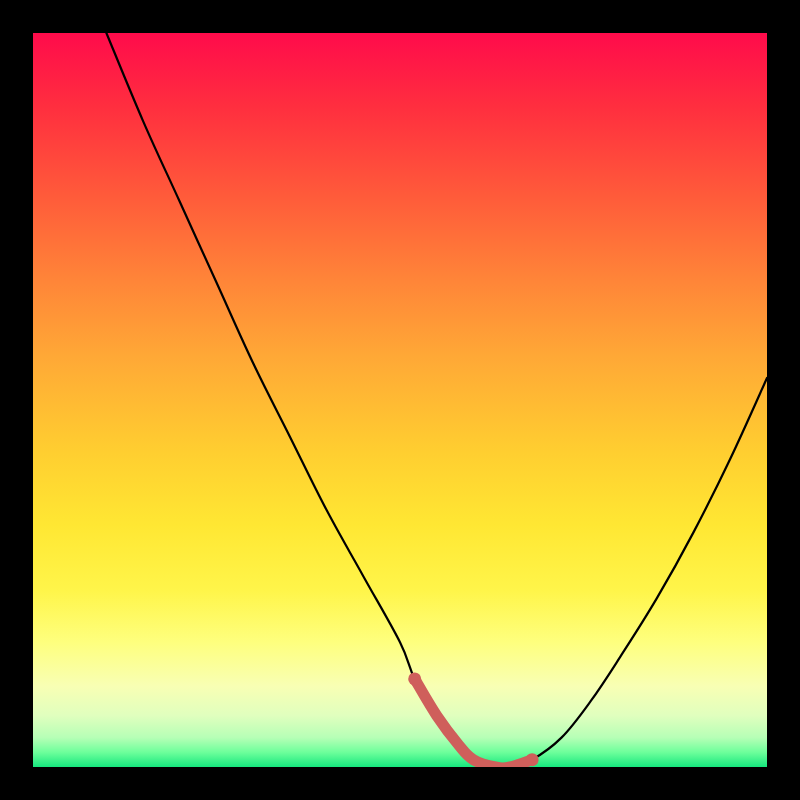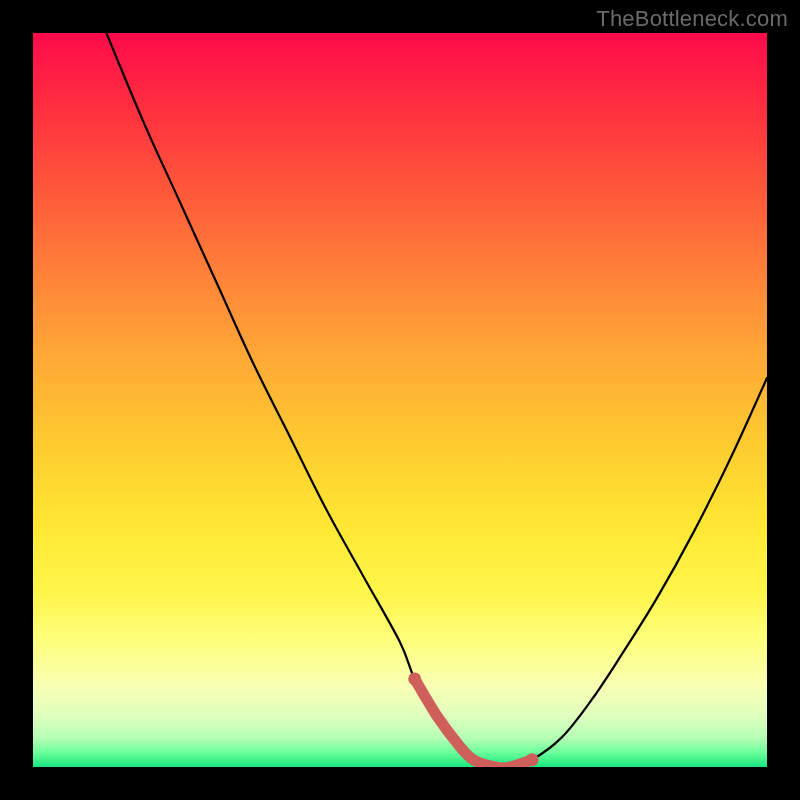--- a/index.html
+++ b/index.html
@@ -72,15 +72,14 @@
     <div class="gradient-bg"></div>
 
     <svg class="curve-svg" viewBox="0 0 734 734" preserveAspectRatio="none">
       <path id="main-curve" fill="none" stroke="#000" stroke-width="2.2" stroke-linecap="round" stroke-linejoin="round" d="M 73.40 0.00 C 80.01 15.85, 96.89 57.69, 110.10 88.08 C 123.31 118.47, 133.59 139.75, 146.80 168.82 C 160.01 197.89, 170.29 220.49, 183.50 249.56 C 196.71 278.63, 206.99 302.55, 220.20 330.30 C 233.41 358.05, 243.69 377.28, 256.90 403.70 C 270.11 430.12, 280.39 452.00, 293.60 477.10 C 306.81 502.20, 317.09 519.38, 330.30 543.16 C 343.51 566.94, 357.75 590.72, 367.00 609.22 C 376.25 627.72, 375.07 632.71, 381.68 645.92 C 388.29 659.13, 395.77 670.73, 403.70 682.62 C 411.63 694.51, 419.11 704.05, 425.72 711.98 C 432.33 719.91, 433.79 722.70, 440.40 726.66 C 447.01 730.62, 455.81 732.68, 462.42 734.00 C 469.03 735.32, 470.49 735.32, 477.10 734.00 C 483.71 732.68, 489.87 731.94, 499.12 726.66 C 508.37 721.38, 517.91 715.21, 528.48 704.64 C 539.05 694.07, 547.27 682.47, 557.84 667.94 C 568.41 653.41, 575.31 642.40, 587.20 623.90 C 599.09 605.40, 610.69 587.64, 623.90 565.18 C 637.11 542.72, 647.39 524.22, 660.60 499.12 C 673.81 474.02, 684.09 453.47, 697.30 425.72 C 710.51 397.97, 727.39 359.51, 734.00 344.98"></path>
       <path id="highlight-curve" fill="none" stroke="#cf5f5b" stroke-width="11" stroke-linecap="round" stroke-linejoin="round" d="M 381.68 645.92 C 385.64 652.53, 395.77 670.73, 403.70 682.62 C 411.63 694.51, 419.11 704.05, 425.72 711.98 C 432.33 719.91, 433.79 722.70, 440.40 726.66 C 447.01 730.62, 455.81 732.68, 462.42 734.00 C 469.03 735.32, 470.49 735.32, 477.10 734.00 C 483.71 732.68, 495.16 727.98, 499.12 726.66"></path>
       <circle id="hl-start" r="6.5" fill="#cf5f5b" cx="381.68" cy="645.92"></circle>
       <circle id="hl-end" r="6.5" fill="#cf5f5b" cx="499.12" cy="726.66"></circle>
     </svg>
   </div>
 
-  <div class="watermark">TheBottleneck.com</div>
 
 </div>
 
 </body></html>

